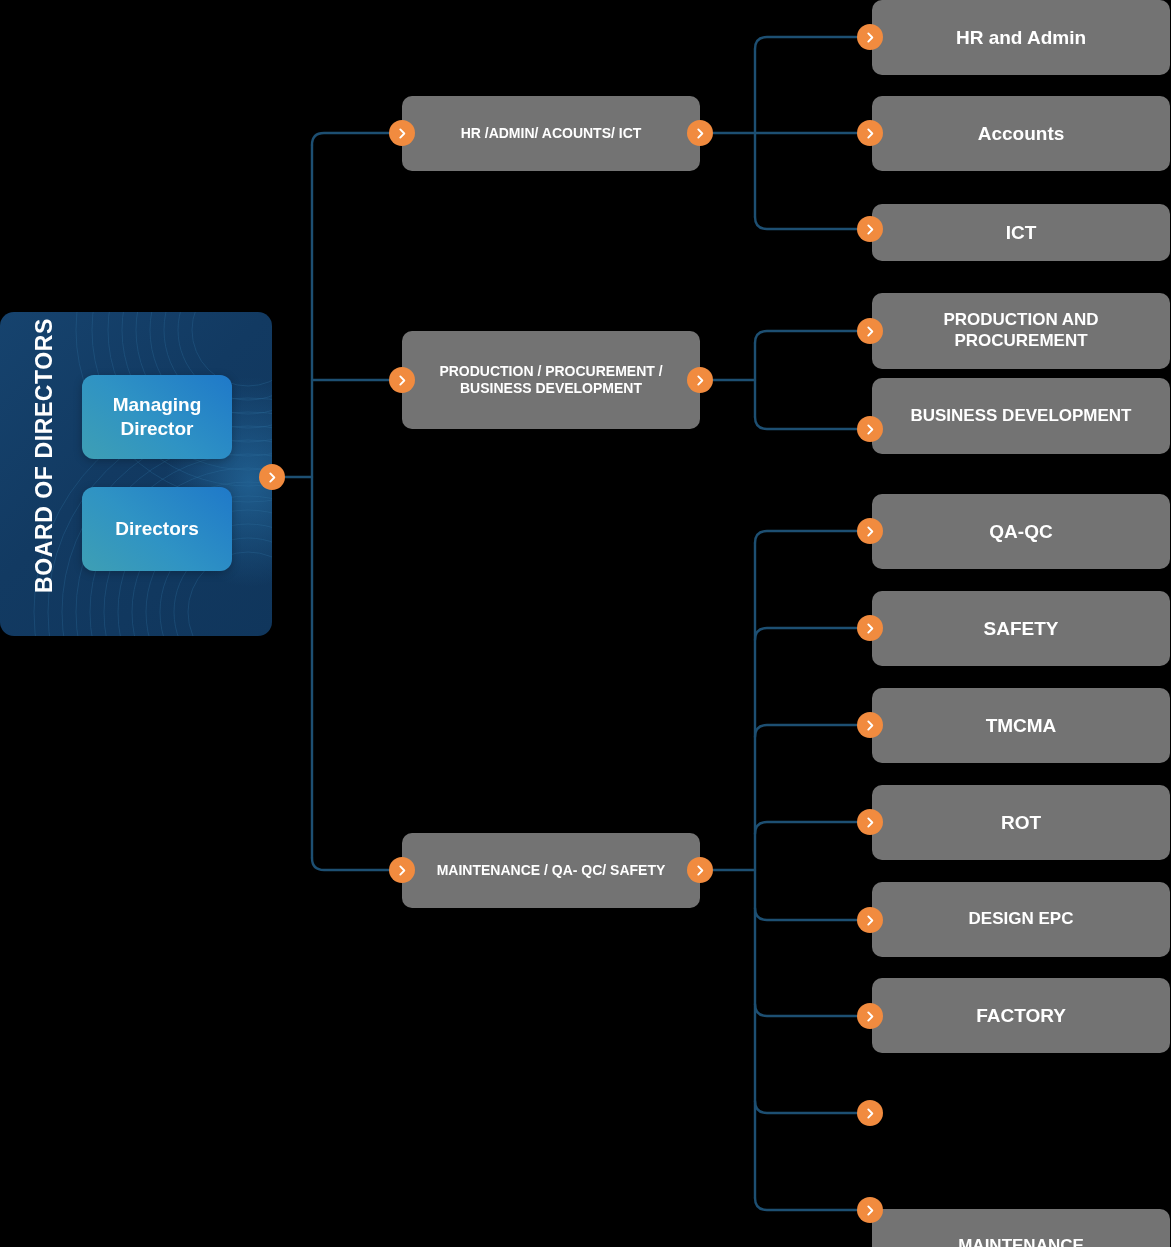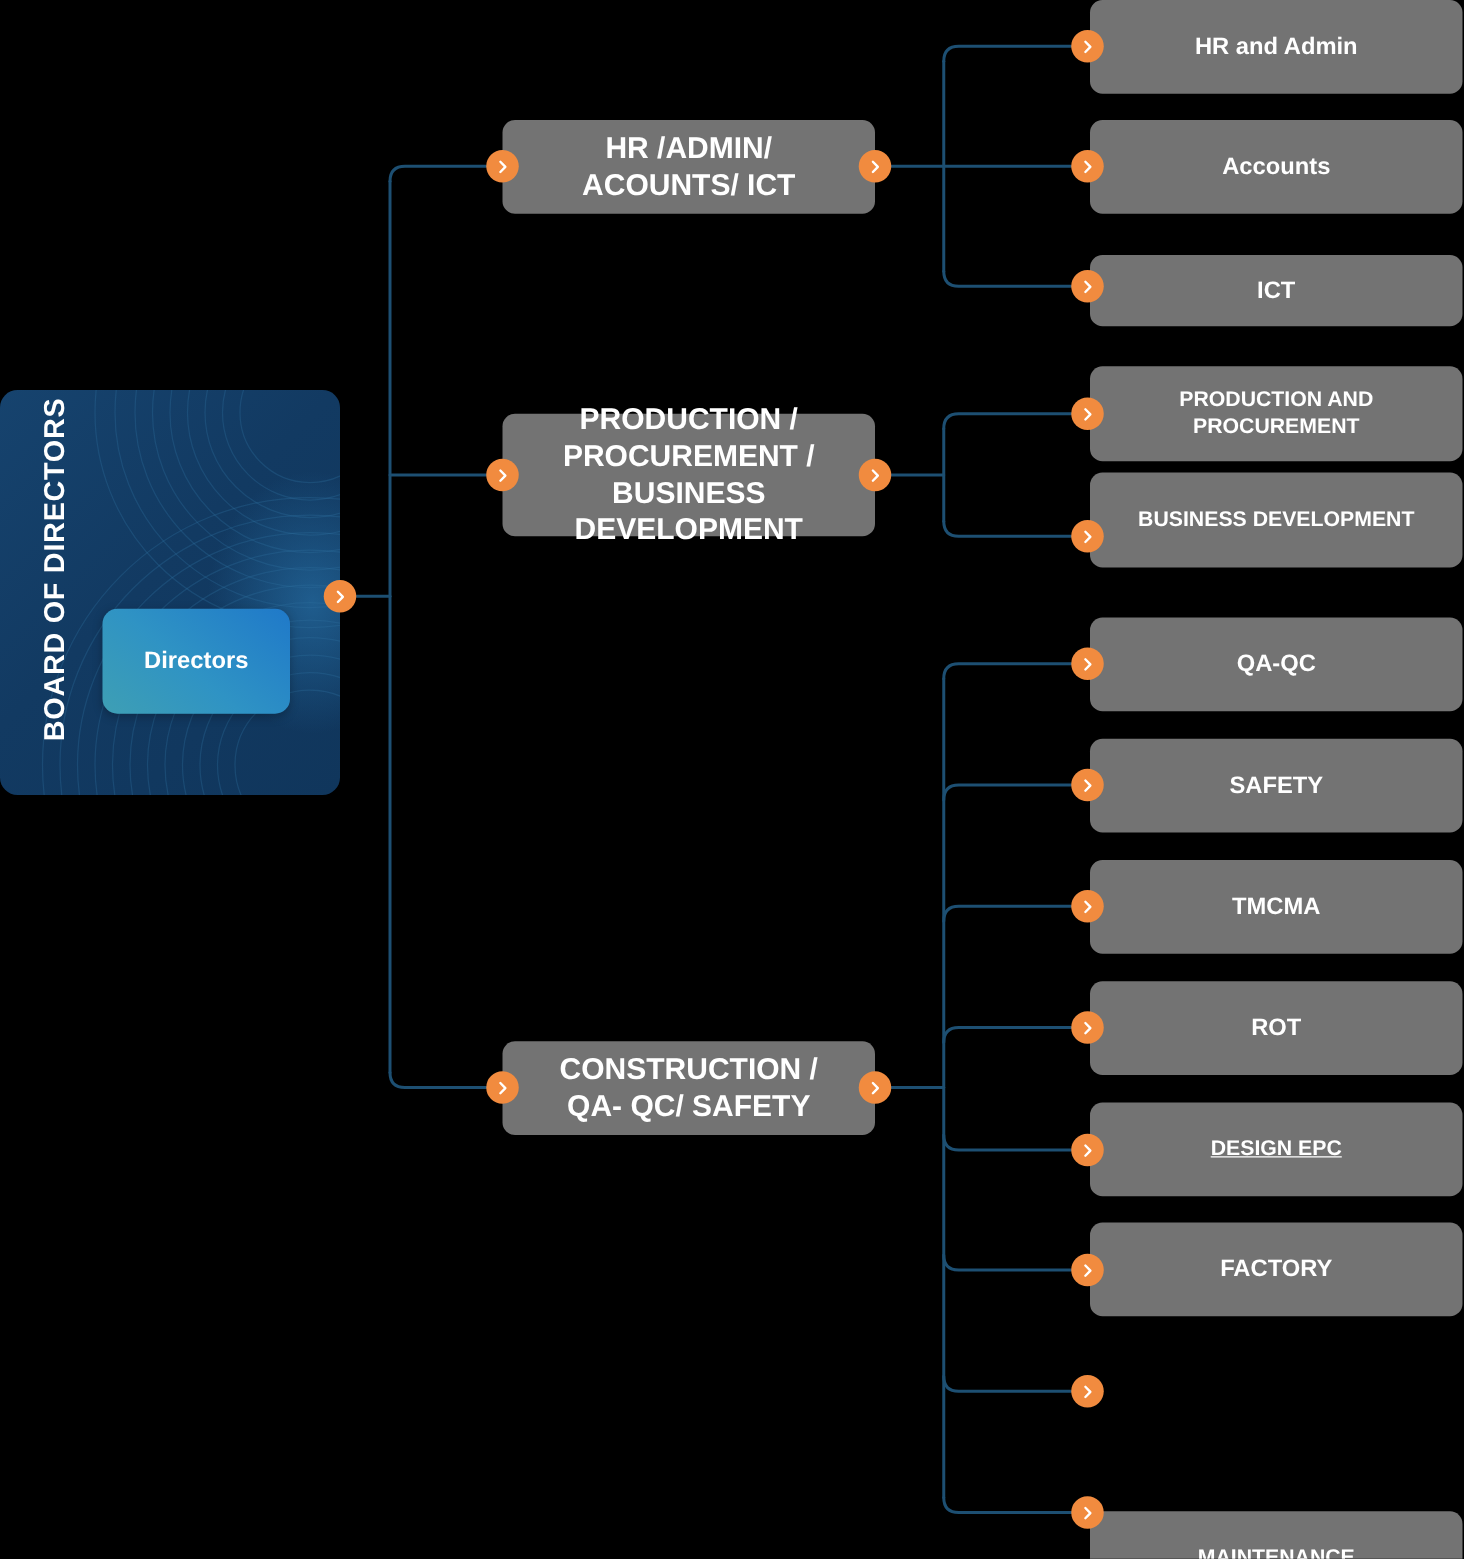--- a/index.html
+++ b/index.html
@@ -36,21 +36,21 @@
   }
   .board-card.c1{top:63px;}
   .board-card.c2{top:175px;}
 
   
   .node{
     position:absolute;border-radius:10px;background:#737373;
     display:flex;align-items:center;justify-content:center;text-align:center;
     color:#fff;line-height:1.22;z-index:2;padding:0 26px;box-sizing:border-box;
   }
-  .node.mid{left:402px;width:298px;font-size:24px;font-weight:700;}
+  .node.mid{left:402px;width:298px;font-size:14px;font-weight:700;}
   .node.leaf{left:872px;width:298px;font-size:17px;font-weight:700;}
   .node.leaf.mixed{font-weight:700;font-size:19px;}
 
   
   .puck{
     position:absolute;width:26px;height:26px;border-radius:50%;
     background:#f18b3f;z-index:3;
     display:flex;align-items:center;justify-content:center;
   }
   .puck svg{display:block;}
@@ -119,20 +119,21 @@
         <circle cx="248" cy="18" r="112"></circle>
         <circle cx="248" cy="18" r="126"></circle>
         <circle cx="248" cy="18" r="140"></circle>
         <circle cx="248" cy="18" r="156"></circle>
         <circle cx="248" cy="18" r="172"></circle>
       </g>
     </svg>
 
     <div class="board-label">BOARD OF DIRECTORS</div>
 
+    <div class="board-card c1">Managing Director</div>
     <div class="board-card c2">Directors</div>
   </div>
 
   <div class="puck" style="left:259px;top:464px;">
     <svg width="13" height="13" viewBox="0 0 13 13">
         <path d="M4.3 2.4 L8.3 6.5 L4.3 10.6" fill="none" stroke="#fff" stroke-width="1.9" stroke-linecap="round" stroke-linejoin="round"></path>
       </svg>
   </div>
 
   <div class="node mid" style="top:96px;height:75px;">HR /ADMIN/ ACOUNTS/ ICT</div>
@@ -152,21 +153,21 @@
     <svg width="13" height="13" viewBox="0 0 13 13">
         <path d="M4.3 2.4 L8.3 6.5 L4.3 10.6" fill="none" stroke="#fff" stroke-width="1.9" stroke-linecap="round" stroke-linejoin="round"></path>
       </svg>
   </div>
   <div class="puck" style="left:687px;top:367px;">
     <svg width="13" height="13" viewBox="0 0 13 13">
         <path d="M4.3 2.4 L8.3 6.5 L4.3 10.6" fill="none" stroke="#fff" stroke-width="1.9" stroke-linecap="round" stroke-linejoin="round"></path>
       </svg>
   </div>
 
-  <div class="node mid" style="top:833px;height:75px;">CONSTRUCTION / QA- QC/ SAFETY</div>
+  <div class="node mid" style="top:833px;height:75px;">MAINTENANCE / QA- QC/ SAFETY</div>
   <div class="puck" style="left:389px;top:857px;">
     <svg width="13" height="13" viewBox="0 0 13 13">
         <path d="M4.3 2.4 L8.3 6.5 L4.3 10.6" fill="none" stroke="#fff" stroke-width="1.9" stroke-linecap="round" stroke-linejoin="round"></path>
       </svg>
   </div>
   <div class="puck" style="left:687px;top:857px;">
     <svg width="13" height="13" viewBox="0 0 13 13">
         <path d="M4.3 2.4 L8.3 6.5 L4.3 10.6" fill="none" stroke="#fff" stroke-width="1.9" stroke-linecap="round" stroke-linejoin="round"></path>
       </svg>
   </div>
@@ -227,21 +228,21 @@
       </svg>
   </div>
 
   <div class="node leaf mixed" style="top:785px;height:75px;">ROT</div>
   <div class="puck" style="left:857px;top:809px;">
     <svg width="13" height="13" viewBox="0 0 13 13">
         <path d="M4.3 2.4 L8.3 6.5 L4.3 10.6" fill="none" stroke="#fff" stroke-width="1.9" stroke-linecap="round" stroke-linejoin="round"></path>
       </svg>
   </div>
 
-  <div class="node leaf" style="top:882px;height:75px;text-decoration:underline;">DESIGN EPC</div>
+  <div class="node leaf" style="top:882px;height:75px;">DESIGN EPC</div>
   <div class="puck" style="left:857px;top:907px;">
     <svg width="13" height="13" viewBox="0 0 13 13">
         <path d="M4.3 2.4 L8.3 6.5 L4.3 10.6" fill="none" stroke="#fff" stroke-width="1.9" stroke-linecap="round" stroke-linejoin="round"></path>
       </svg>
   </div>
 
   <div class="node leaf mixed" style="top:978px;height:75px;">FACTORY</div>
   <div class="puck" style="left:857px;top:1003px;">
     <svg width="13" height="13" viewBox="0 0 13 13">
         <path d="M4.3 2.4 L8.3 6.5 L4.3 10.6" fill="none" stroke="#fff" stroke-width="1.9" stroke-linecap="round" stroke-linejoin="round"></path>

